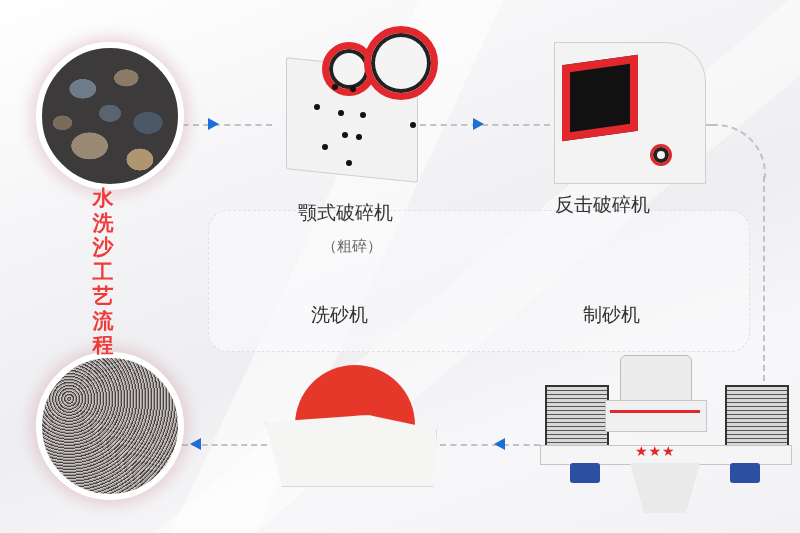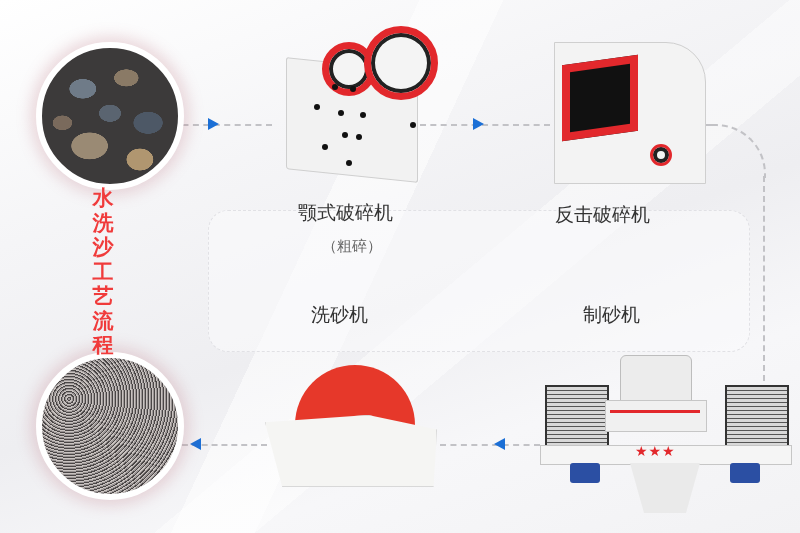--- a/index.html
+++ b/index.html
@@ -122,21 +122,21 @@
     <div class="dot" style="left:138px; top:108px;"></div>
 </div>
 <div class="label" style="left:298px; top:200px;">颚式破碎机</div>
 <div class="sublabel" style="left:322px; top:237px;">（粗碎）</div>
 
 <div class="machine" style="left:540px; top:14px; width:180px; height:175px;">
   <div class="imp-body"></div>
   <div class="imp-panel"></div>
   <div class="jaw-wheel" style="left:110px; top:130px; width:16px; height:16px; border-width:3px;"></div>
 </div>
-<div class="label" style="left:555px; top:202px;">反击破碎机</div>
+<div class="label" style="left:555px; top:192px;">反击破碎机</div>
 
 <div class="label" style="left:311px; top:302px;">洗砂机</div>
 <div class="label" style="left:583px; top:302px;">制砂机</div>
 
 <div class="machine" style="left:255px; top:355px; width:190px; height:135px;">
   <div class="wheel-red"></div>
   <div class="washer-box"></div>
 </div>
 
 <div class="machine" style="left:540px; top:345px; width:250px; height:175px;">

